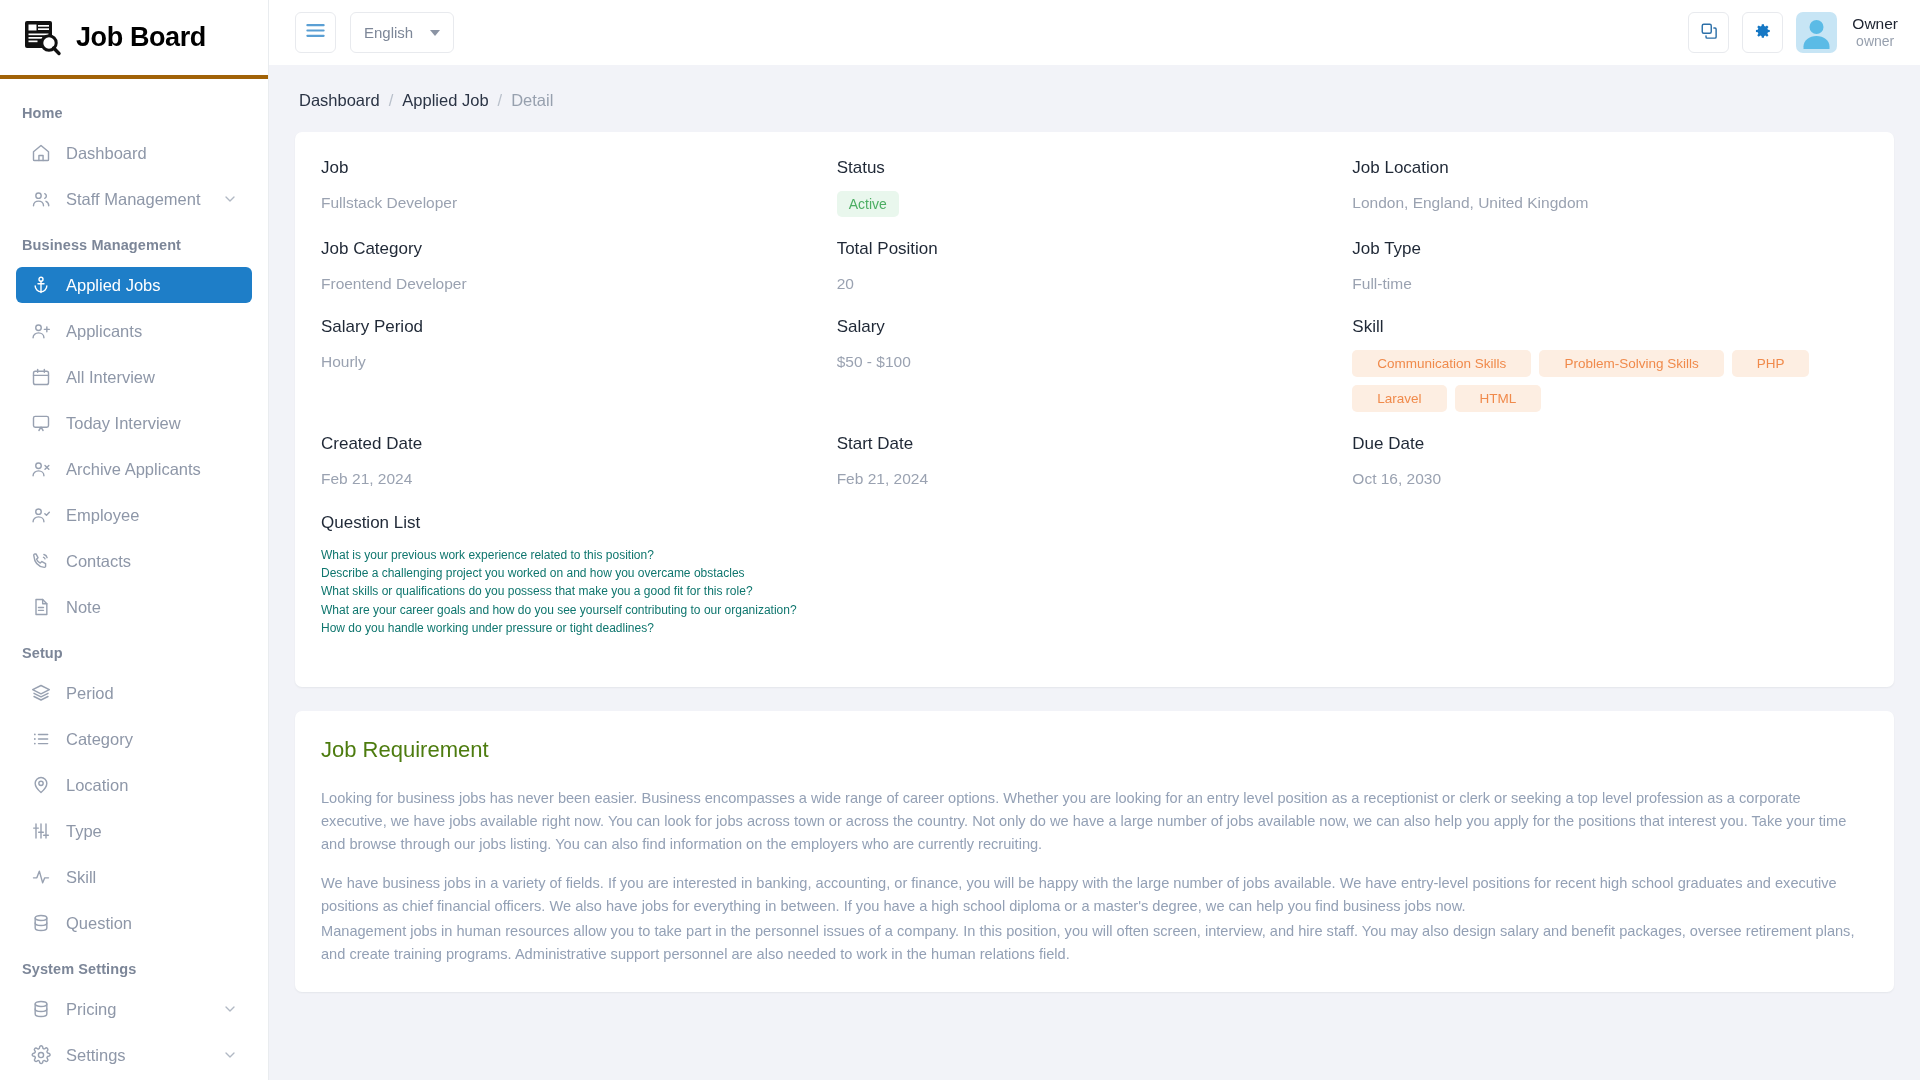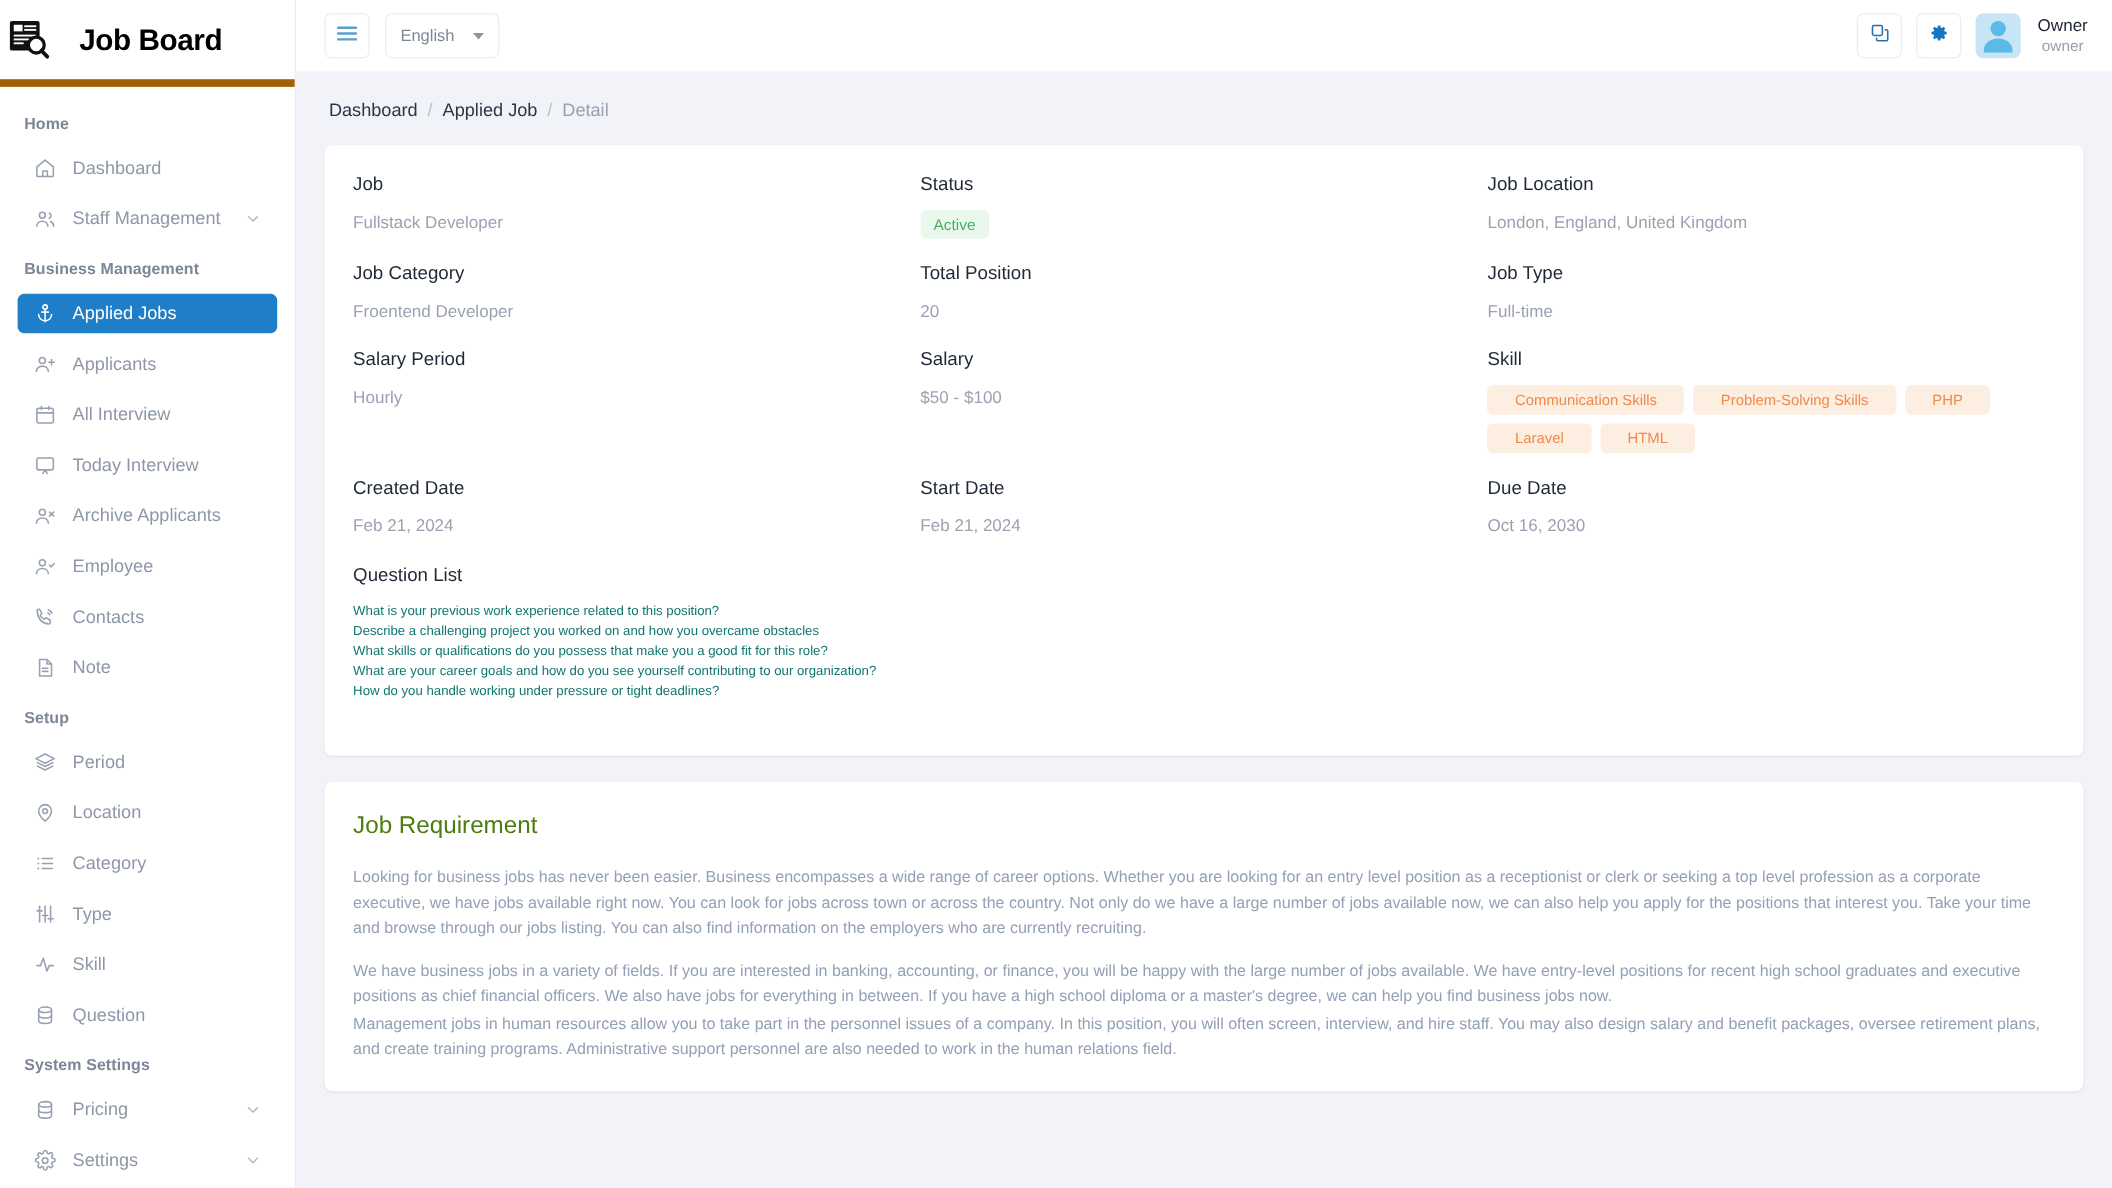--- a/index.html
+++ b/index.html
@@ -15,23 +15,23 @@
   #sidebar {
     width: 269px; height: 1080px;
     background: #ffffff;
     border-right: 1px solid #e9ecef;
     flex: 0 0 269px;
     display: flex; flex-direction: column;
     overflow: hidden;
   }
   #brand {
     height: 79px; flex: 0 0 79px;
-    display: flex; align-items: center; gap: 22px;
-    padding-left: 6px;
-    border-bottom: 7px solid #a16207;
+    display: flex; align-items: center; gap: 10px;
+    padding-left: 22px;
+    border-bottom: 4px solid #a16207;
   }
   #brand .logo-mark { width: 44px; height: 40px; flex: 0 0 44px; }
   #brand .brand-text {
     font-size: 27px; font-weight: 800; color: #000;
     letter-spacing: -0.4px;
   }
   .nav-scroll { flex: 1 1 auto; padding-top: 16px; overflow: hidden; }
   .nav-section {
     font-size: 14.5px; font-weight: 700; color: #7c8698;
     padding: 10px 0 10px 22px;
@@ -280,38 +280,38 @@
             <polygon points="12 3 22 8 12 13 2 8"></polygon>
             <polyline points="3.6 12.4 12 16.6 20.4 12.4"></polyline>
             <polyline points="3.6 16.2 12 20.4 20.4 16.2"></polyline>
           </svg>
         </span>
       <span class="lbl">Period</span>
     </div>
     <div class="nav-item">
       <span class="ico">
           <svg viewBox="0 0 24 24" fill="none" stroke="#98a1b1" stroke-width="1.7" stroke-linecap="round" stroke-linejoin="round">
-            <path d="M12 21s7-5.7 7-11a7 7 0 1 0-14 0c0 5.3 7 11 7 11z"></path>
-            <circle cx="12" cy="10" r="2.6"></circle>
-          </svg>
-        </span>
-      <span class="lbl">Location</span>
-    </div>
-    <div class="nav-item">
-      <span class="ico">
-          <svg viewBox="0 0 24 24" fill="none" stroke="#98a1b1" stroke-width="1.7" stroke-linecap="round" stroke-linejoin="round">
             <line x1="9" y1="6.5" x2="20" y2="6.5"></line>
             <line x1="9" y1="12" x2="20" y2="12"></line>
             <line x1="9" y1="17.5" x2="20" y2="17.5"></line>
             <circle cx="4.6" cy="6.5" r="1.1" fill="#98a1b1" stroke="none"></circle>
             <circle cx="4.6" cy="12" r="1.1" fill="#98a1b1" stroke="none"></circle>
             <circle cx="4.6" cy="17.5" r="1.1" fill="#98a1b1" stroke="none"></circle>
           </svg>
         </span>
       <span class="lbl">Category</span>
+    </div>
+    <div class="nav-item">
+      <span class="ico">
+          <svg viewBox="0 0 24 24" fill="none" stroke="#98a1b1" stroke-width="1.7" stroke-linecap="round" stroke-linejoin="round">
+            <path d="M12 21s7-5.7 7-11a7 7 0 1 0-14 0c0 5.3 7 11 7 11z"></path>
+            <circle cx="12" cy="10" r="2.6"></circle>
+          </svg>
+        </span>
+      <span class="lbl">Location</span>
     </div>
     <div class="nav-item">
       <span class="ico">
           <svg viewBox="0 0 24 24" fill="none" stroke="#98a1b1" stroke-width="1.7" stroke-linecap="round" stroke-linejoin="round">
             <line x1="6" y1="3.5" x2="6" y2="20.5"></line>
             <line x1="12" y1="3.5" x2="12" y2="20.5"></line>
             <line x1="18" y1="3.5" x2="18" y2="20.5"></line>
             <line x1="3.2" y1="8.5" x2="8.8" y2="8.5"></line>
             <line x1="9.2" y1="13.5" x2="14.8" y2="13.5"></line>
             <line x1="15.2" y1="17" x2="20.8" y2="17"></line>

